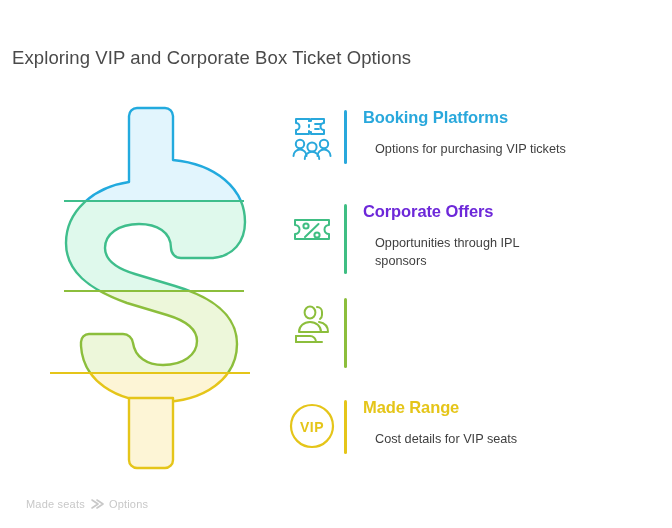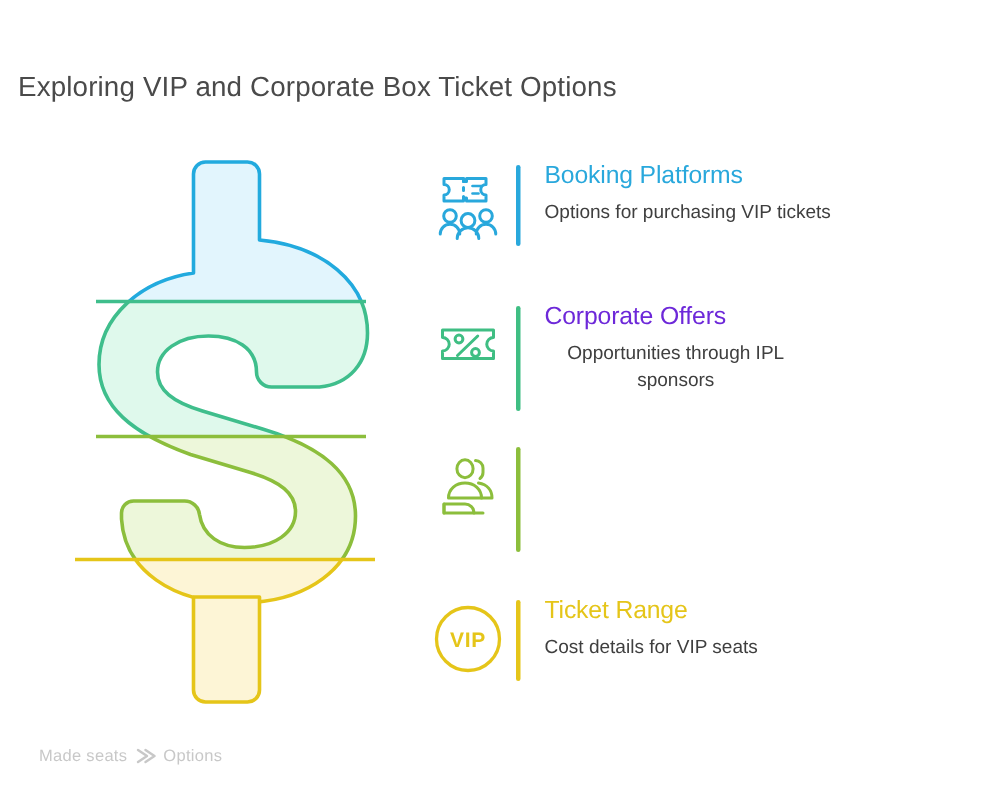--- a/index.html
+++ b/index.html
@@ -94,31 +94,31 @@
   .list-item.i2 .item-bar { height: 70px; }
   .list-item.i3 .item-bar { height: 54px; }
 
   .item-text {
     margin-left: 16px;
     padding-top: 0px;
   }
 
   .item-heading {
     font-size: 16.5px;
-    font-weight: normal;
+    font-weight: bold;
     line-height: 22px;
     margin: 0 0 4px 0;
     letter-spacing: -0.1px;
   }
 
   .item-desc {
     font-size: 12.7px;
     color: #3f3f3f;
     line-height: 18px;
-    margin: 0;
+    margin: 12px;
     max-width: 230px;
     font-weight: 400;
   }
 
   
   .watermark {
     position: absolute;
     left: 26px;
     bottom: 18px;
     display: flex;
@@ -341,21 +341,21 @@
         <svg width="44" height="34" viewBox="0 0 44 34" fill="none" stroke="#3FBE83" stroke-width="2" stroke-linecap="round" stroke-linejoin="round">
           <path d="M5 7 h34 v5 a4.5 4.5 0 0 0 0 9 v5 H5 v-5 a4.5 4.5 0 0 0 0 -9 z"></path>
           <circle cx="16" cy="13" r="2.6"></circle>
           <circle cx="27" cy="22" r="2.6"></circle>
           <line x1="28.5" y1="11" x2="15" y2="24"></line>
         </svg>
       </div>
       <div class="item-bar" style="background:#3FBE83"></div>
       <div class="item-text">
         <div class="item-heading" style="color:#6d28d9">Corporate Offers</div>
-        <div class="item-desc" style="max-width:175px;text-align:center;">Opportunities through IPL sponsors</div>
+        <div class="item-desc" style="max-width:175px;">Opportunities through IPL sponsors</div>
       </div>
     </div>
 
     <div class="list-item i2">
       <div class="item-icon">
         <svg width="44" height="48" viewBox="0 0 44 48" fill="none" stroke="#8CBE3C" stroke-width="2" stroke-linecap="round" stroke-linejoin="round">
 
           <path d="M27 7 a5 5 0 0 1 5 5 v3 a5 5 0 0 1 -2 4"></path>
           <path d="M29 22 c6 1 9 5 9 10 h-7"></path>
 
@@ -372,21 +372,21 @@
 
     <div class="list-item i3">
       <div class="item-icon">
         <svg width="48" height="48" viewBox="0 0 48 48" fill="none">
           <circle cx="24" cy="24" r="21" stroke="#E5C519" stroke-width="2.2" fill="none"></circle>
           <text x="24" y="29.5" text-anchor="middle" font-family="'Liberation Sans', sans-serif" font-size="14" font-weight="700" fill="#E5C519" letter-spacing="0.5">VIP</text>
         </svg>
       </div>
       <div class="item-bar" style="background:#E5C519"></div>
       <div class="item-text">
-        <div class="item-heading" style="color:#E5C519">Ticket Range</div>
+        <div class="item-heading" style="color:#E5C519">Made Range</div>
         <div class="item-desc">Cost details for VIP seats</div>
       </div>
     </div>
 
   </div>
 
   <div class="watermark">
     <span>Made seats</span>
     <span class="wm-mark">
       <svg width="14" height="12" viewBox="0 0 14 12" fill="none" stroke="#c8c8c8" stroke-width="1.6" stroke-linecap="round" stroke-linejoin="round">

